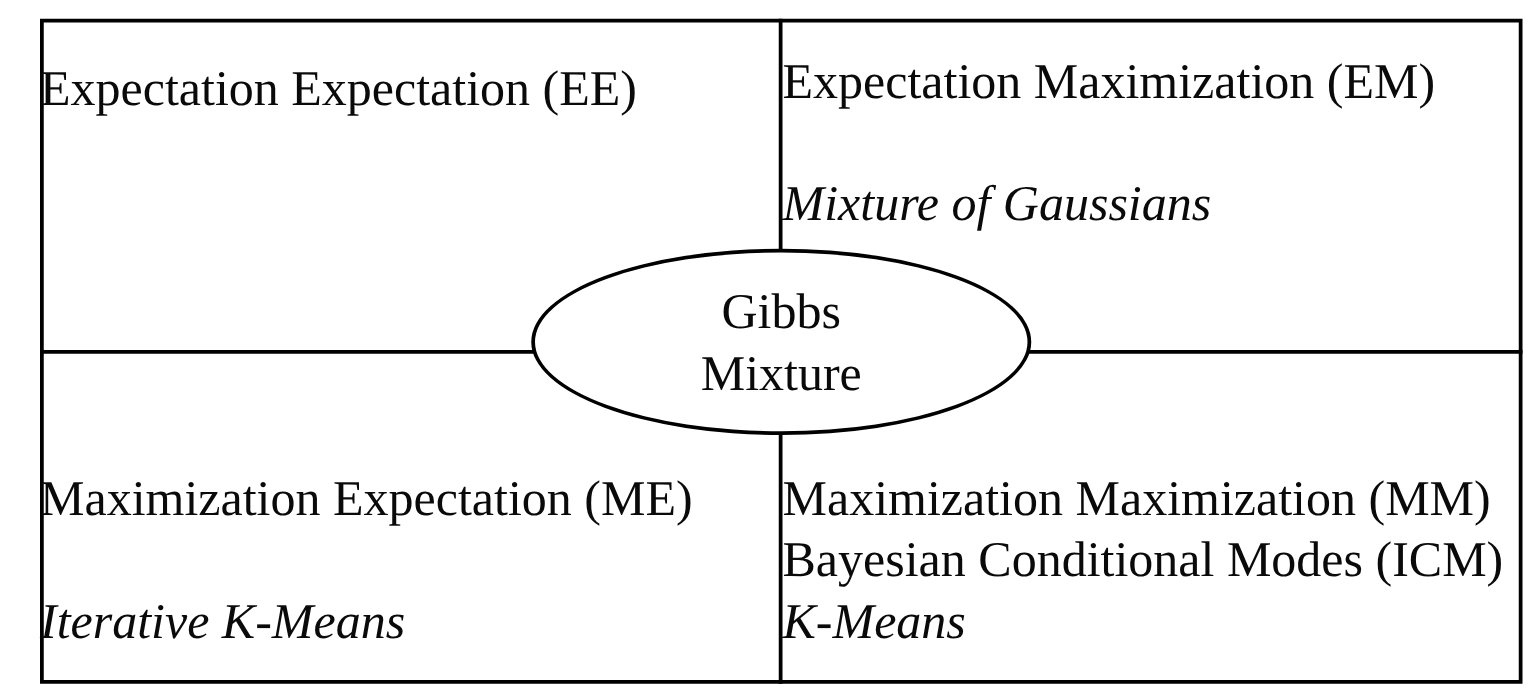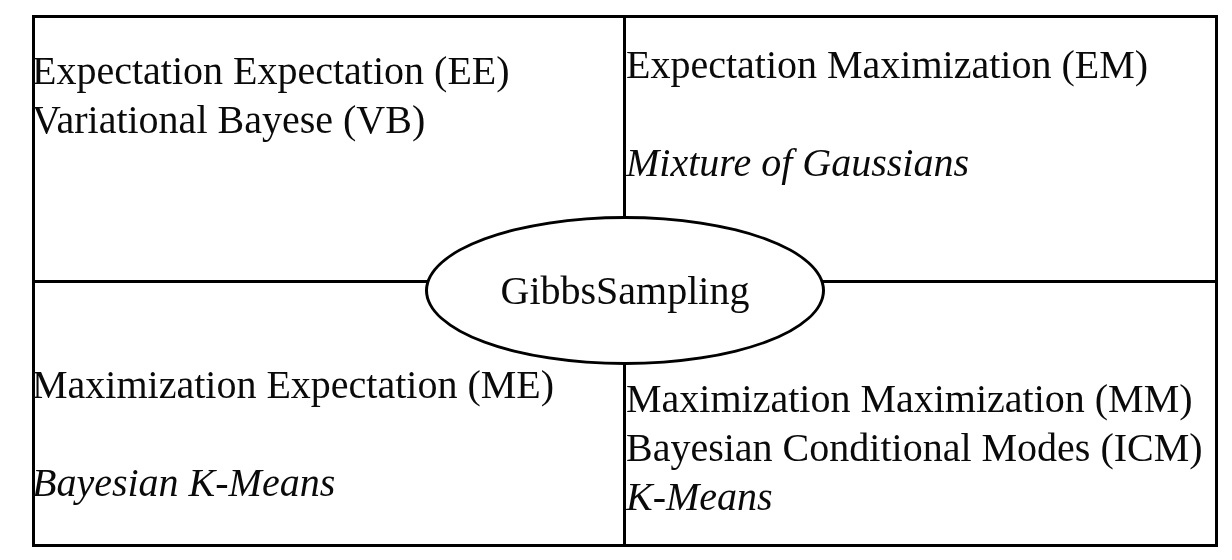--- a/index.html
+++ b/index.html
@@ -50,74 +50,73 @@
     text-align: left;
     font-size: 40px;
     line-height: 49px;
   }
   .qtext .line {
     min-height: 49px;
     white-space: nowrap;
   }
   .q-tl { left: 32px;  top: 46px;  width: 591px; }
   .q-tr { left: 626px; top: 40px;  width: 488px; }
-  .q-bl { left: 32px;  top: 360px; width: 591px; }
+  .q-bl { left: 32px;  top: 374px; width: 591px; }
   .q-br { left: 626px; top: 374px; width: 708px; }
   .italic { font-style: italic; }
   
   .ellipse {
     position: absolute;
     left: 425px;
-    top: 216px;
+    top: 199px;
     width: 400px;
     height: 149px;
     box-sizing: border-box;
     border: 3px solid #000000;
     border-radius: 50%;
     background: #ffffff;
     display: flex;
-    flex-direction: row;
+    flex-direction: column;
     align-items: center;
     justify-content: center;
     font-size: 40px;
     line-height: 50px;
     text-align: center;
     z-index: 2;
   }
 </style>
 </head>
 <body>
 
 <div class="canvas">
 
   <div class="frame"></div>
   <div class="vline"></div>
   <div class="hline"></div>
 
   <div class="qtext q-tl">
     <div class="line">Expectation Expectation (EE)</div>
-    <div class="line">Variational Bayese (VB)</div>
   </div>
 
   <div class="qtext q-tr">
     <div class="line">Expectation Maximization (EM)</div>
     <div class="line"></div>
     <div class="line italic">Mixture of Gaussians</div>
   </div>
 
   <div class="qtext q-bl">
     <div class="line">Maximization Expectation (ME)</div>
     <div class="line"></div>
-    <div class="line italic">Bayesian K-Means</div>
+    <div class="line italic">Iterative K-Means</div>
   </div>
 
   <div class="qtext q-br">
     <div class="line">Maximization Maximization (MM)</div>
     <div class="line">Bayesian Conditional Modes (ICM)</div>
     <div class="line italic">K-Means</div>
   </div>
 
   <div class="ellipse">
     <div>Gibbs</div>
-    <div>Sampling</div>
+    <div>Mixture</div>
   </div>
 
 </div>
 
 </body></html>

